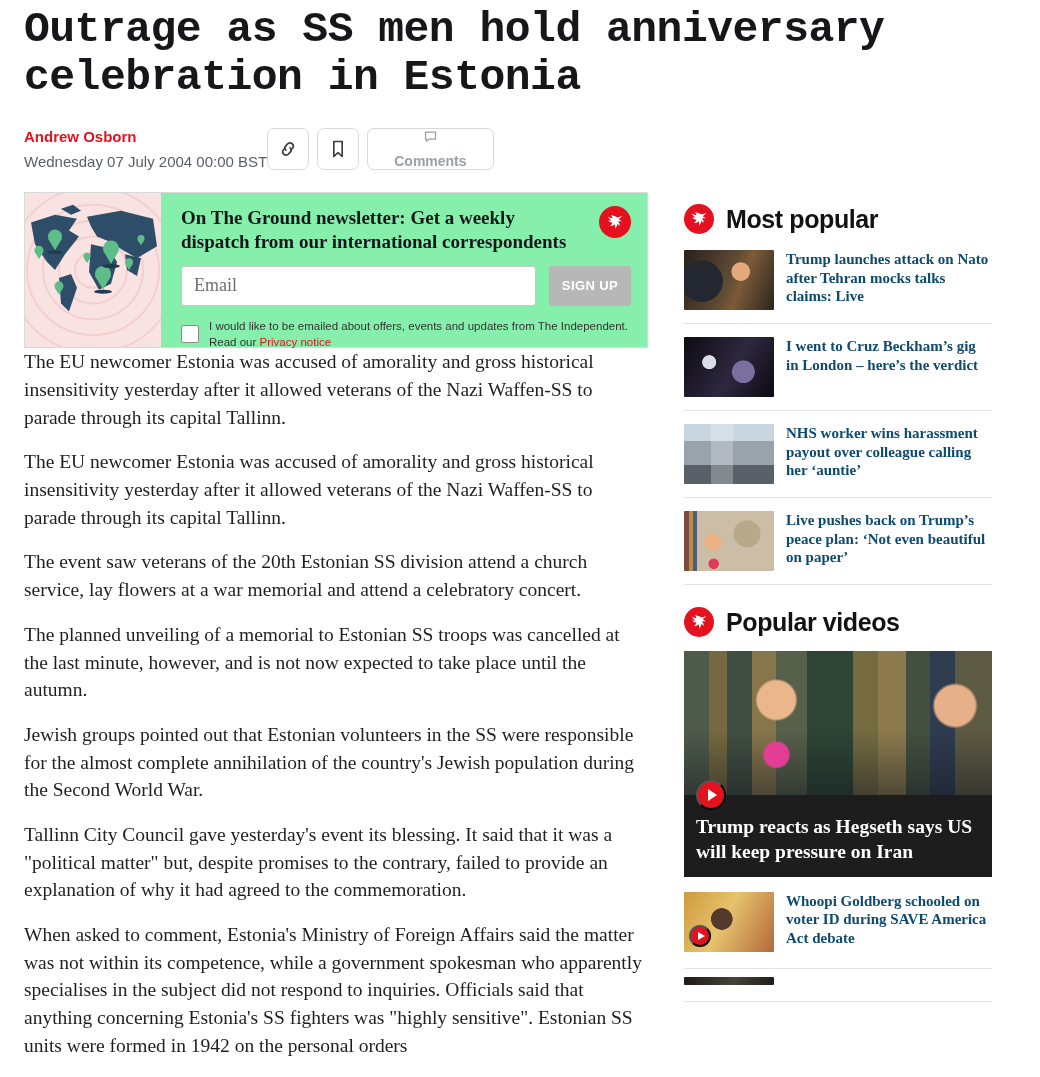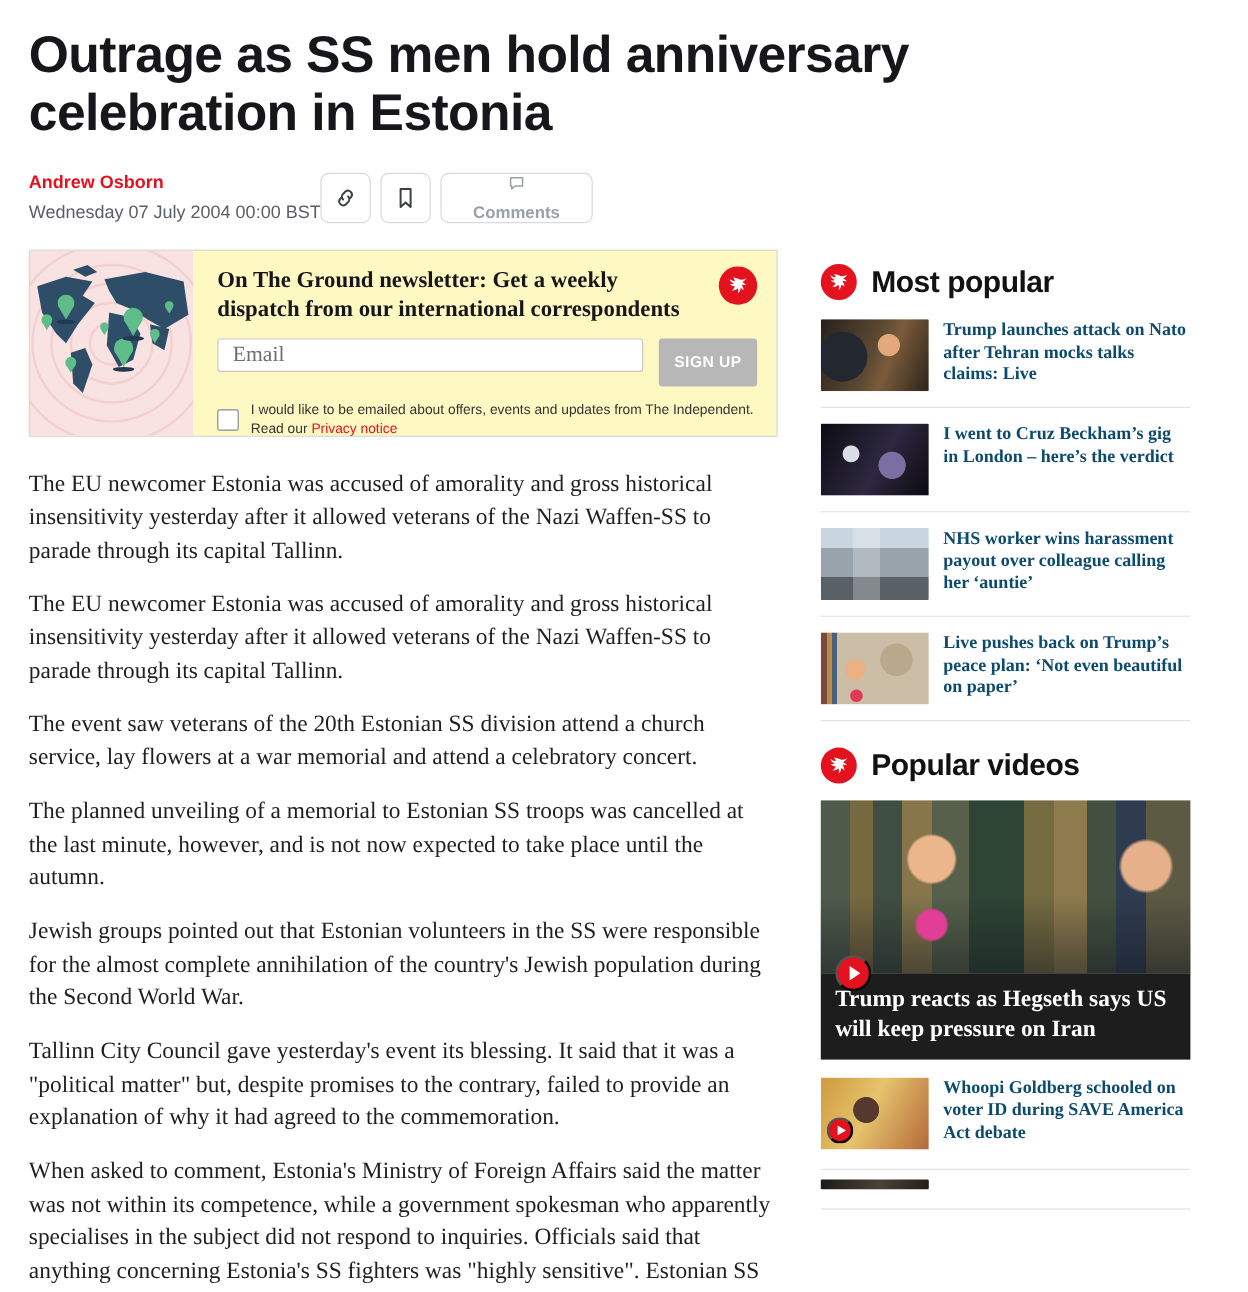--- a/index.html
+++ b/index.html
@@ -5,23 +5,23 @@
   * { margin:0; padding:0; box-sizing:border-box; }
   html,body { background:#fff; }
   body {
     width:1040px; height:1077px; overflow:hidden; position:relative;
     font-family:"Liberation Sans", sans-serif; color:#1a1a1a;
   }
   .page { padding:0 48px 0 24px; }
 
   
   h1.headline {
-    font-family:Liberation Sans, sans-serif; font-weight:700;
+    font-family:Liberation Mono, monospace; font-weight:700;
     font-size:43px; line-height:1.12; letter-spacing:-0.5px; color:#17171b;
-    max-width:880px; padding-top:22px;
+    max-width:880px; padding-top:6px;
   }
   .meta-row { display:flex; align-items:flex-end; margin-top:26px; }
   .author { color:#e4111e; font-weight:700; font-size:15px; text-decoration:none; display:block; }
   .pub-date { color:#5a5e66; font-size:15px; margin-top:8px; }
   .actions { display:flex; gap:8px; align-items:center; }
   .icon-btn {
     width:42px; height:42px; border:1px solid #d9d9d9; border-radius:7px;
     background:#fff; display:flex; align-items:center; justify-content:center; cursor:pointer;
   }
   .comments-btn {
@@ -30,38 +30,38 @@
     color:#9aa0a6; font-size:14px; font-weight:700; font-family:"Liberation Sans", sans-serif;flex-direction:column;
   }
 
   
   .content { display:flex; gap:36px; margin-top:22px; }
   .article-col { width:624px; flex:0 0 624px; }
   aside { width:308px; flex:0 0 308px; }
 
   
   .newsletter {
-    border:1px solid #d9d9d9; display:flex; height:156px; margin-bottom:26px; background:#fef9c3;
+    border:1px solid #d9d9d9; display:flex; height:156px; background:#86efac;
   }
   .nl-map { width:136px; flex:0 0 136px; height:100%; }
   .nl-map svg { display:block; width:100%; height:100%; }
   .nl-body { flex:1; padding:13px 16px 10px 20px; position:relative; }
   .nl-head-row { display:flex; gap:10px; }
   .nl-heading {
     font-family:"Liberation Serif", serif; font-weight:700; font-size:19px;
     line-height:1.25; color:#17171b; max-width:390px;
   }
   .logo-circle {
     width:32px; height:32px; border-radius:50%; background:#e4111e;
     display:flex; align-items:center; justify-content:center; flex:0 0 32px; margin-left:auto;
   }
   .logo-circle svg { width:20px; height:20px; }
   .nl-form { display:flex; gap:13px; margin-top:12px; }
   .nl-email {
-    flex:1; height:28px; border:1px solid #c9c9c9; border-radius:3px; padding:0 12px;
+    flex:1; height:40px; border:1px solid #c9c9c9; border-radius:3px; padding:0 12px;
     font-family:"Liberation Serif", serif; font-size:18px; color:#333;
   }
   .nl-email::placeholder { color:#6f6f6f; }
   .signup-btn {
     width:82px; height:40px; background:#b7b7b7; color:#fff; border:none; border-radius:3px;
     font-weight:700; font-size:13px; letter-spacing:.4px; cursor:pointer;
     font-family:"Liberation Sans", sans-serif;
   }
   .nl-consent { display:flex; gap:10px; margin-top:12px; align-items:center; }
   .checkbox { width:18px; height:18px; border:1px solid #8a8a8a; border-radius:2px; flex:0 0 18px; cursor:pointer; background:#fff; }
@@ -134,21 +134,21 @@
     background:
       radial-gradient(circle at 30% 34%, #ecb68c 0 8%, rgba(0,0,0,0) 9%),
       radial-gradient(circle at 30% 72%, #e23e96 0 5%, rgba(0,0,0,0) 6%),
       radial-gradient(circle at 88% 38%, #e5b08a 0 7%, rgba(0,0,0,0) 8%),
       linear-gradient(180deg, rgba(0,0,0,0) 55%, rgba(18,22,30,.5) 100%),
       linear-gradient(90deg, #4e5a4a 0 8%, #77693f 8% 14%, #3f4e42 14% 22%, #86764a 22% 30%,
         #57604a 30% 40%, #2e4434 40% 55%, #746b41 55% 63%, #8d7b4e 63% 72%, #43503f 72% 80%,
         #2f3c50 80% 88%, #5d5a43 88% 100%);
   }
   .fv-caption {
-    background:#1d1d1d; color:#fff; padding:10px 12px 13px;
+    background:#1d1d1d; color:#fff; padding:20px 12px 13px;
     font-family:"Liberation Serif", serif; font-weight:700; font-size:19.5px; line-height:1.25;
     min-height:54px;
   }
   .play-btn {
     position:absolute; width:30px; height:30px; border-radius:50%; background:#e4111e;
     display:flex; align-items:center; justify-content:center; cursor:pointer;
   }
   .play-btn .tri {
     width:0; height:0; border-left:9px solid #fff;
     border-top:6px solid rgba(0,0,0,0); border-bottom:6px solid rgba(0,0,0,0); margin-left:3px;

